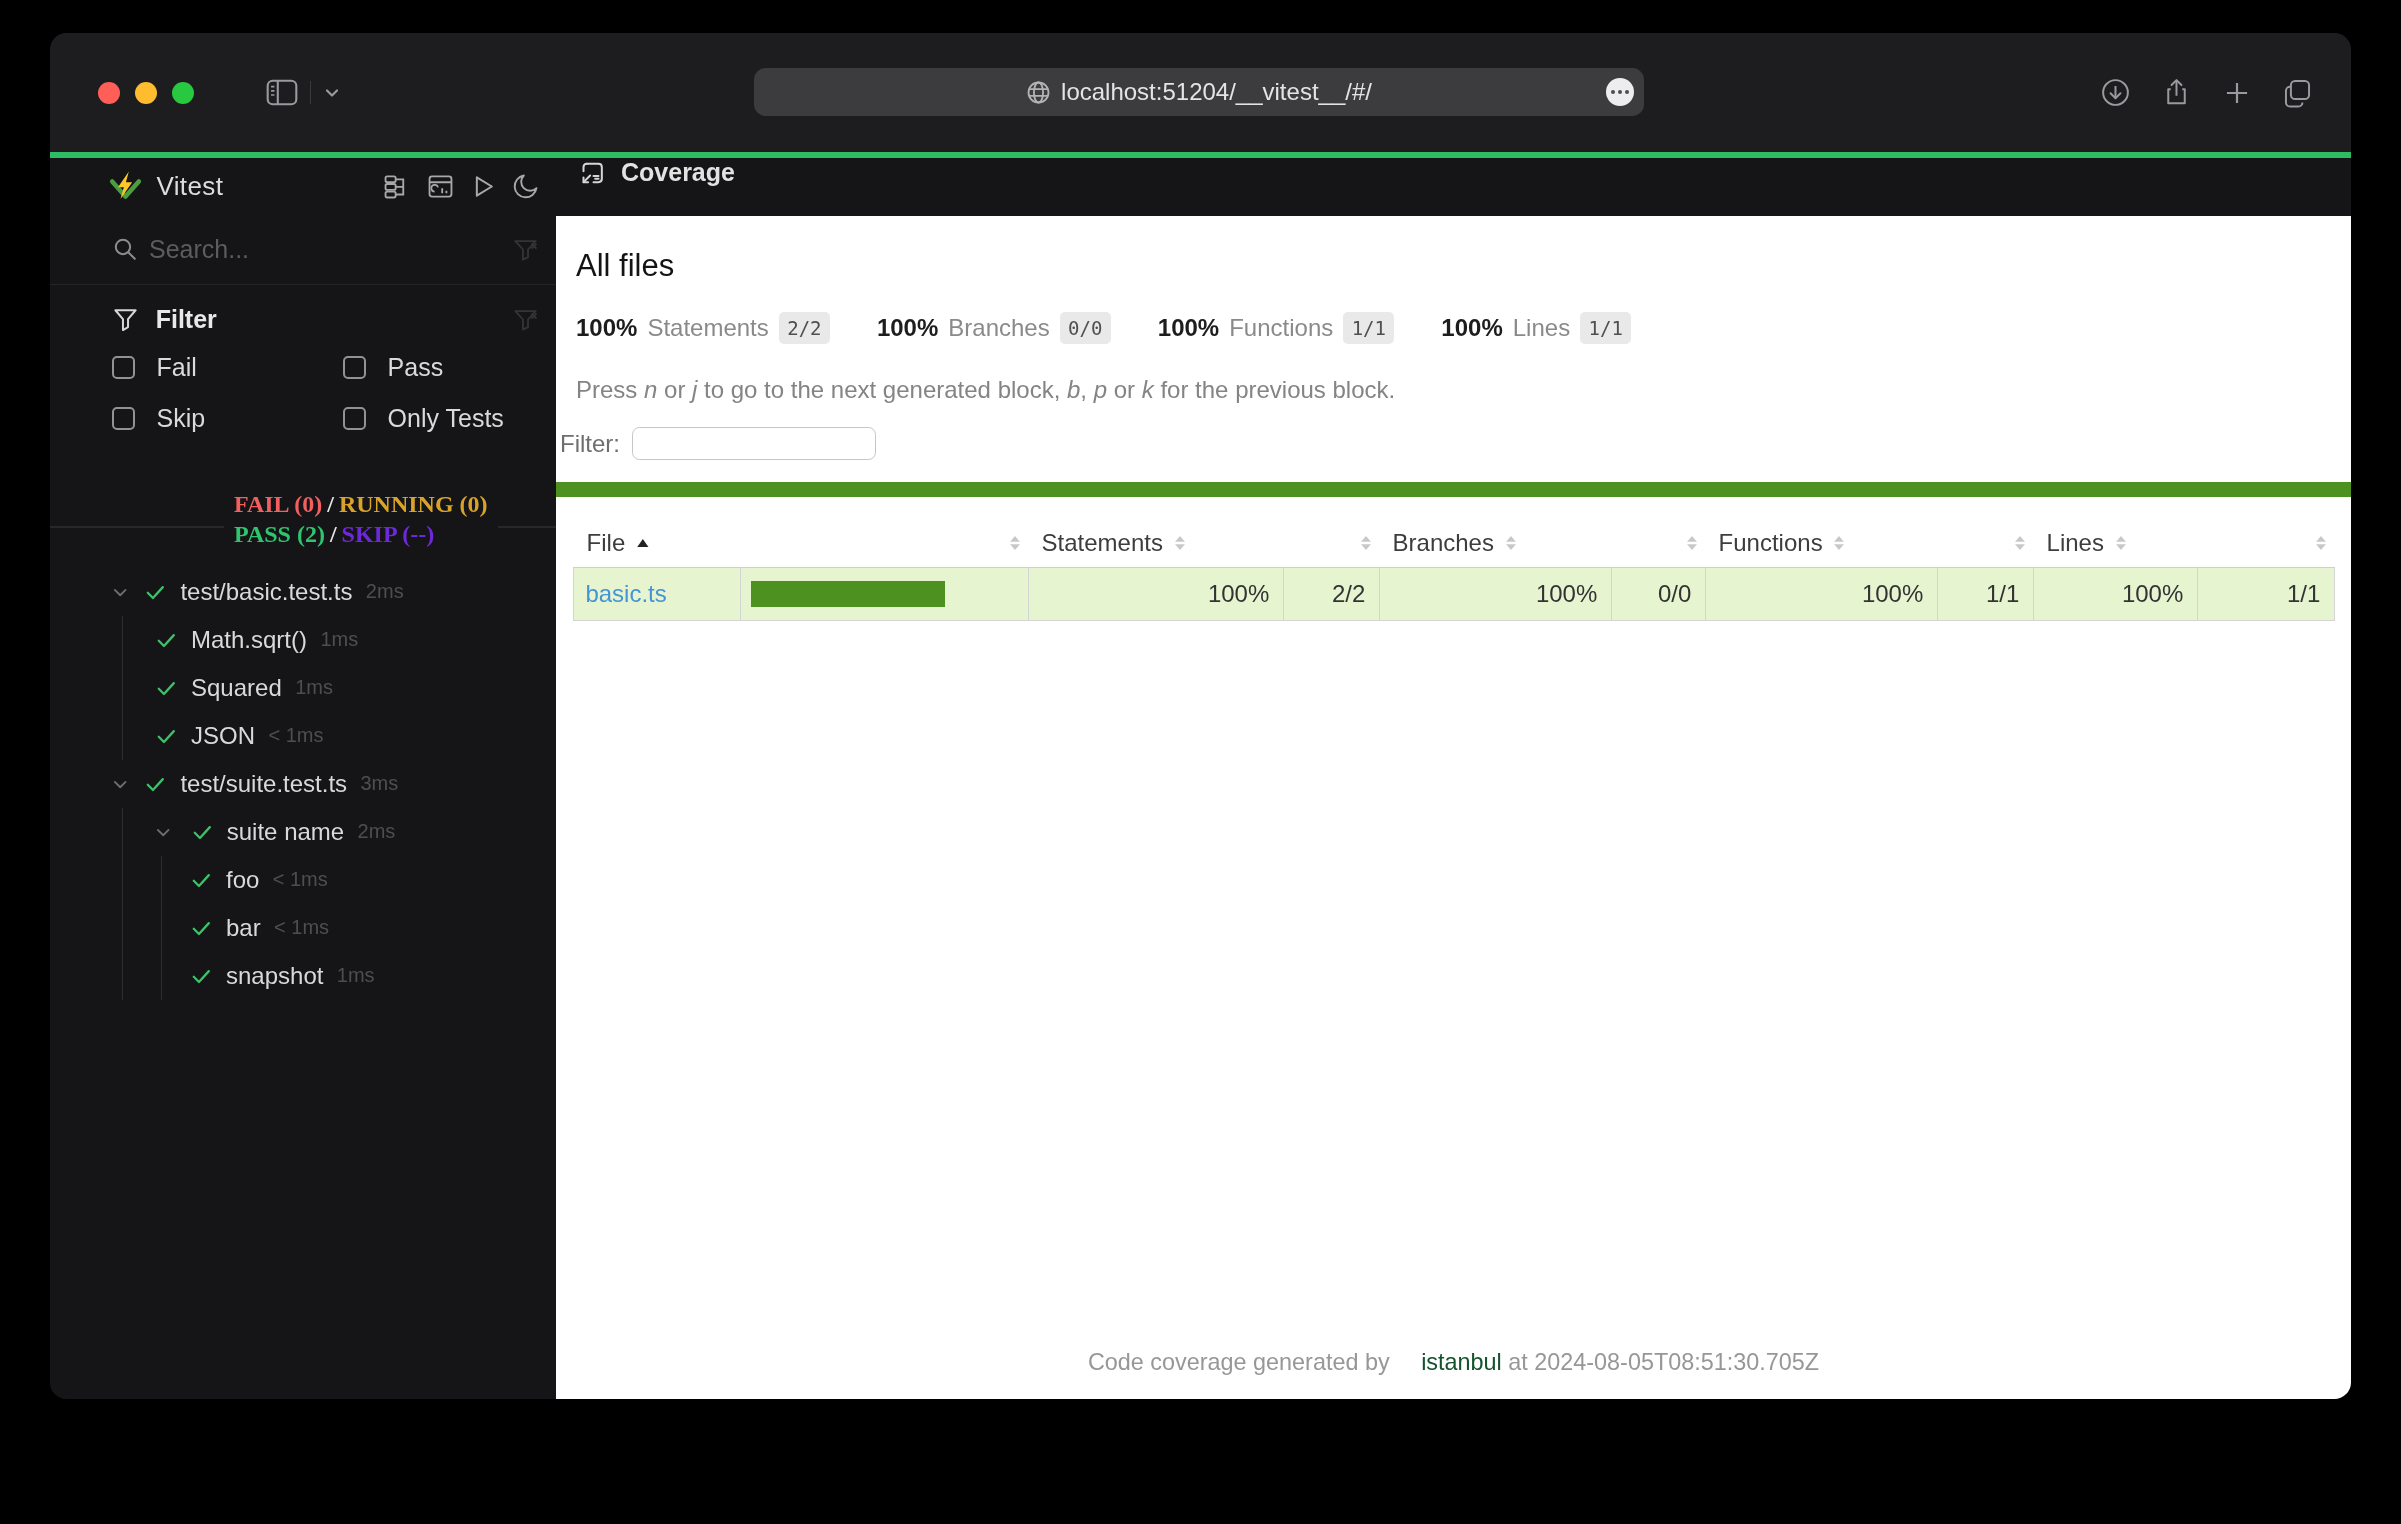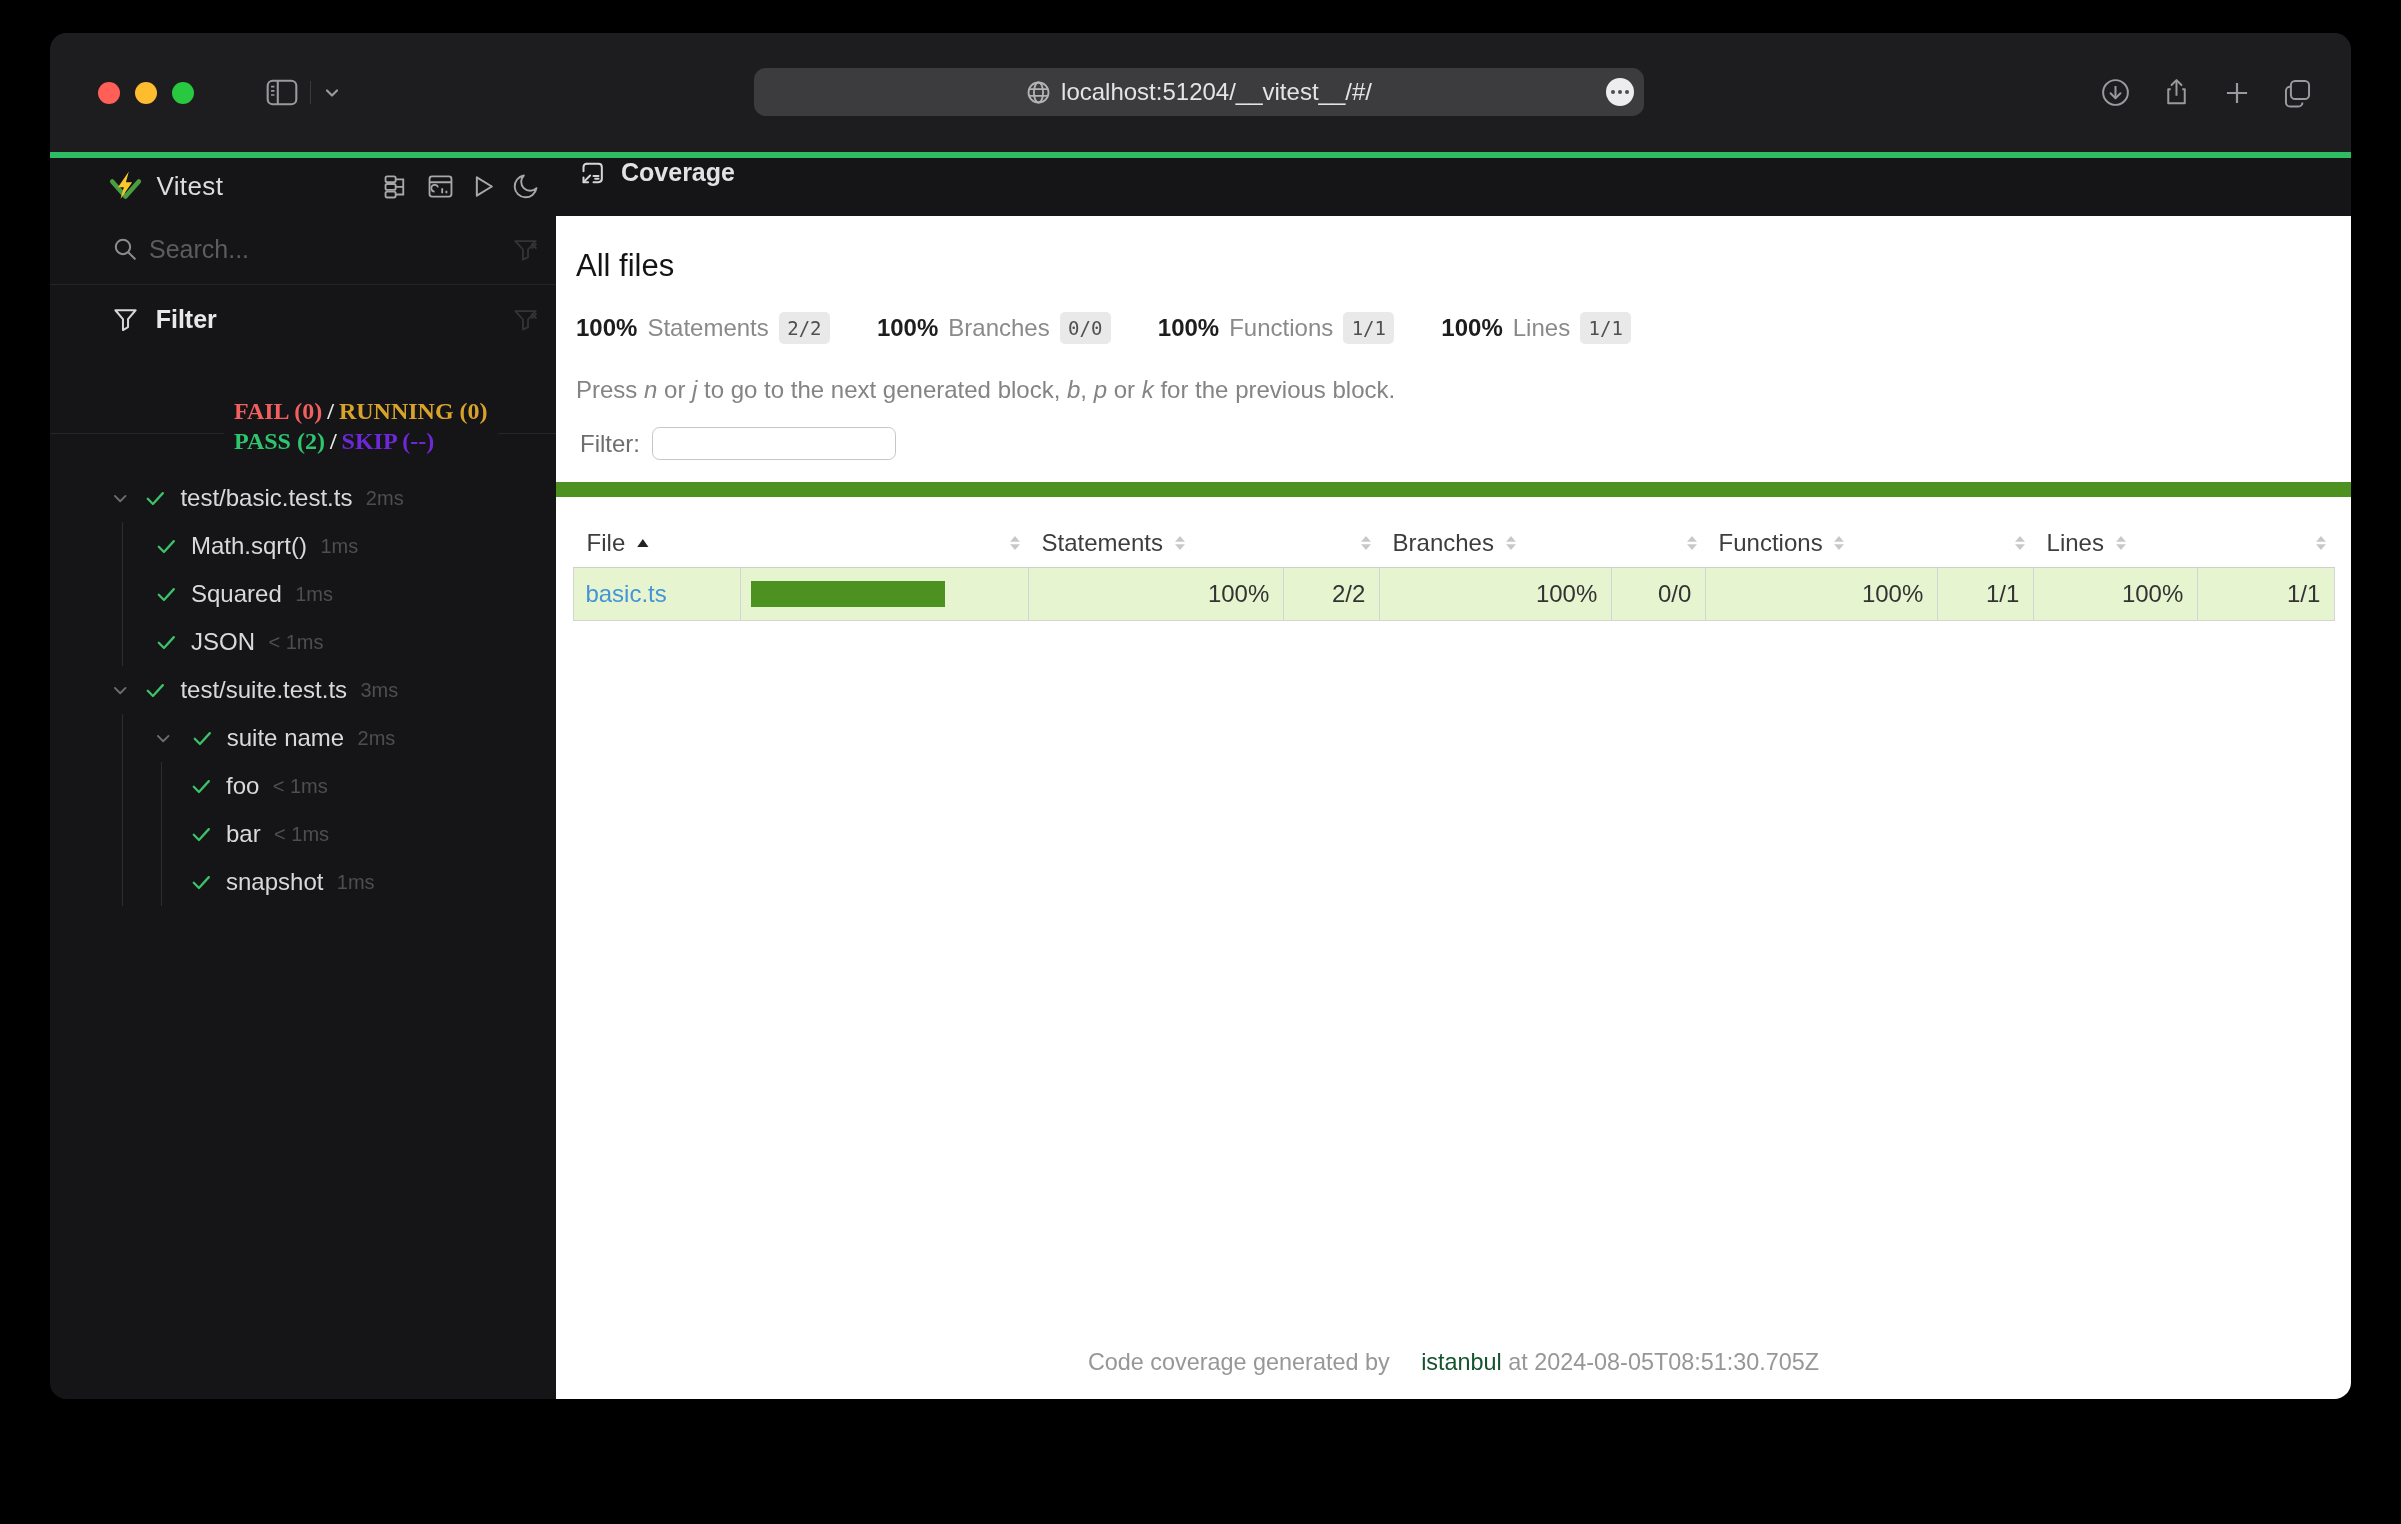--- a/index.html
+++ b/index.html
@@ -71,21 +71,21 @@
   .report { flex:1; background:#fff; display:flex; flex-direction:column; min-height:0; padding-top:32px; }
   .rpt-title { font-size:31px; font-weight:400; color:#141414; padding-left:20px; }
   .stats { display:flex; align-items:center; gap:47px; margin-top:28px; padding-left:20px; }
   .stat { display:flex; align-items:center; gap:10px; }
   .stat .pct { font-size:24px; font-weight:700; color:#1d1d1d; }
   .stat .lbl { font-size:24px; color:#8a8a8a; }
   .stat .frac { font-family:"DejaVu Sans Mono", monospace; font-size:19px; color:#4f4f4f; background:#e9e9e9;
                border-radius:5px; padding:5px 8.4px; }
   .hint { margin-top:32px; padding-left:20px; font-size:24px; color:#848484; }
   .hint i { font-style:italic; }
-  .filter-row { margin-top:23.4px; padding-left:24px; display:flex; align-items:center; gap:11.7px; }
+  .filter-row { margin-top:23.4px; padding-left:4px; display:flex; align-items:center; gap:11.7px; }
   .filter-lbl { font-size:24px; color:#6e6e6e; }
   .filter-input { width:244px; height:33px; border:0.8px solid #c6c6c6; border-radius:7.5px; background:#fff; font-size:22px;
                   padding:0 10px; color:#333; outline:none; }
   .statusbar { margin-top:22px; height:15px; background:#4d9221; }
 
   .covtable { margin:22px 16.7px 0 16.7px; border-collapse:collapse; table-layout:fixed; width:1761px; }
   .covtable thead th { height:48px; border-bottom:1.7px solid #cfcfcf; font-weight:400; }
   .th-flex { display:flex; align-items:center; gap:11.7px; font-size:24px; color:#3d3d3d; padding-left:13.4px; }
   .th-end { display:flex; align-items:center; justify-content:flex-end; padding-right:8.4px; }
   .covtable tbody td { height:53px; border:0.8px solid #d4d4d4; background:#e6f5d0; font-size:24px; color:#333; }
@@ -248,20 +248,38 @@
           <span class="filter-title">Filter</span>
           <span class="spacer"></span>
           <span>
             <svg width="27" height="27" viewBox="0 0 32 32">
                 <path d="M4 6 H28 L19 16 V25 L13 28 V16 Z" fill="none" stroke="#343436" stroke-width="2.2" stroke-linejoin="round"></path>
                 <line x1="23" y1="9" x2="29" y2="15" stroke="#343436" stroke-width="2.2"></line>
                 <line x1="29" y1="9" x2="23" y2="15" stroke="#343436" stroke-width="2.2"></line>
               </svg>
           </span>
         </div>
+        <div class="cb-grid">
+          <div class="cb-item">
+            <span class="cb-box"></span>
+            <span class="cb-label">Fail</span>
+          </div>
+          <div class="cb-item">
+            <span class="cb-box"></span>
+            <span class="cb-label">Pass</span>
+          </div>
+          <div class="cb-item">
+            <span class="cb-box"></span>
+            <span class="cb-label">Skip</span>
+          </div>
+          <div class="cb-item">
+            <span class="cb-box"></span>
+            <span class="cb-label">Only Tests</span>
+          </div>
+        </div>
       </div>
 
       <div class="status-wrap">
         <div class="splitter-line"></div>
         <div class="status-box">
           <div class="status-line">
             <span class="st-fail">FAIL (0)</span><span class="st-sep">/</span><span class="st-running">RUNNING (0)</span>
           </div>
           <div class="status-line">
             <span class="st-pass">PASS (2)</span><span class="st-sep">/</span><span class="st-skip">SKIP (--)</span>

